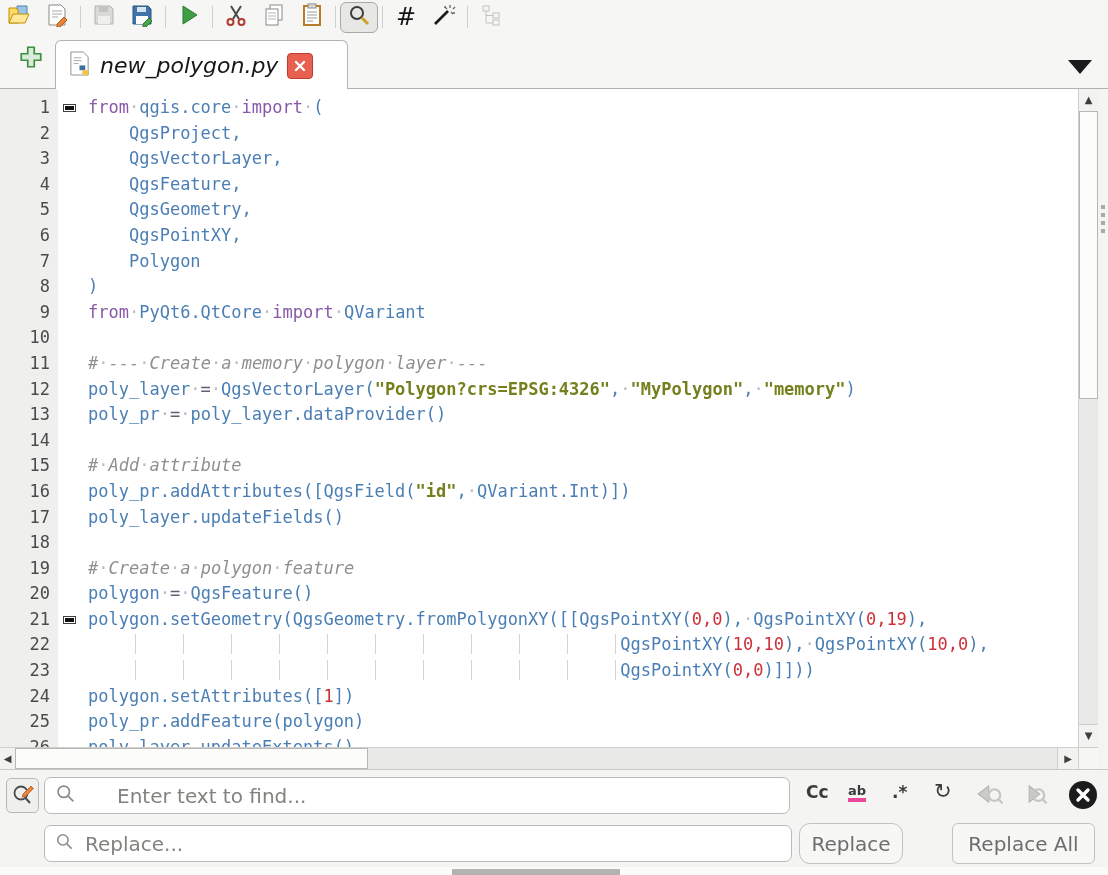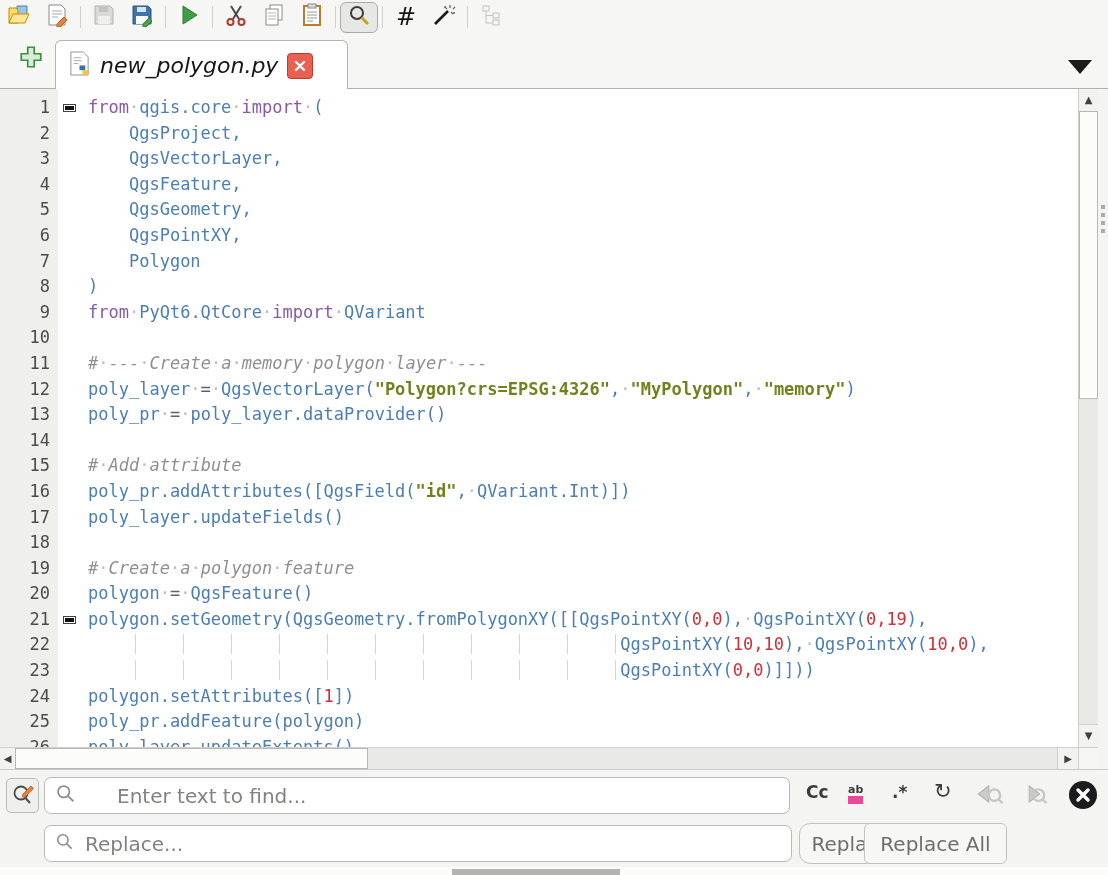--- a/index.html
+++ b/index.html
@@ -63,21 +63,21 @@
   
   .findrow{top:769px;left:0;width:1108px;height:50px;background:#f4f4f2;border-top:1px solid #c9c9c7;box-sizing:border-box;}
   .replacerow{top:819px;left:0;width:1108px;height:48px;background:#f4f4f2;}
   .minibtn{left:6px;top:8px;width:33px;height:35px;background:#efefed;border:1px solid #b9b9b7;border-radius:5px;
            display:flex;align-items:center;justify-content:center;box-sizing:border-box;}
   .searchbox{position:absolute;background:#fff;border:1px solid #b9b9b7;border-radius:7px;display:flex;align-items:center;
              padding:0 10px;gap:9px;box-sizing:border-box;}
   .searchbox input{border:none;outline:none;flex:1;font-family:"DejaVu Sans",sans-serif;font-size:20px;color:#3a3a3a;background:transparent;}
   .searchbox input::placeholder{color:#82827e;opacity:1;}
   .fopt{position:absolute;top:12px;font-family:"DejaVu Sans",sans-serif;font-weight:bold;color:#3a3a3a;font-size:17px;}
-  .fopt.ab{border-bottom:8px solid #ec4899;font-size:11px;}
+  .fopt.ab{border-bottom:4px solid #ec4899;font-size:13px;}
   .fopt.wrap{font-weight:normal;font-size:21px;top:9px;}
   .navico{position:absolute;top:10px;}
   .closecircle{left:1068px;top:10px;}
   .pushbtn{position:absolute;top:4px;height:41px;background:#f7f7f5;border:1px solid #c2c2c0;border-radius:6px;
            font-size:20px;color:#6e6e6e;display:flex;align-items:center;justify-content:center;box-sizing:border-box;}
   .sliver{top:867px;left:0;width:1108px;height:8px;background:#fbfbfa;}
   .sliverthumb{position:absolute;left:452px;top:2px;width:168px;height:6px;background:#b3b3b1;}
 </style>
 </head>
 <body>
@@ -435,18 +435,18 @@
   <div class="searchbox" style="left:44px;top:6px;width:748px;height:37px;">
     <span>
       <svg width="19" height="19" viewBox="0 0 24 24">
           <circle cx="10" cy="10" r="6.5" fill="none" stroke="#8c8c8c" stroke-width="2"></circle>
           <path d="M15 15l6 6" stroke="#8c8c8c" stroke-width="2"></path>
         </svg>
     </span>
     <input type="text" placeholder="Replace..." style="">
   </div>
   <div class="pushbtn" style="left:799px;width:104px;border-radius:11px;">Replace</div>
-  <div class="pushbtn" style="left:864px;width:143px;">Replace All</div>
+  <div class="pushbtn" style="left:952px;width:143px;">Replace All</div>
 </div>
 
 <div class="abs sliver">
   <span class="sliverthumb"></span>
 </div>
 
 </body></html>

